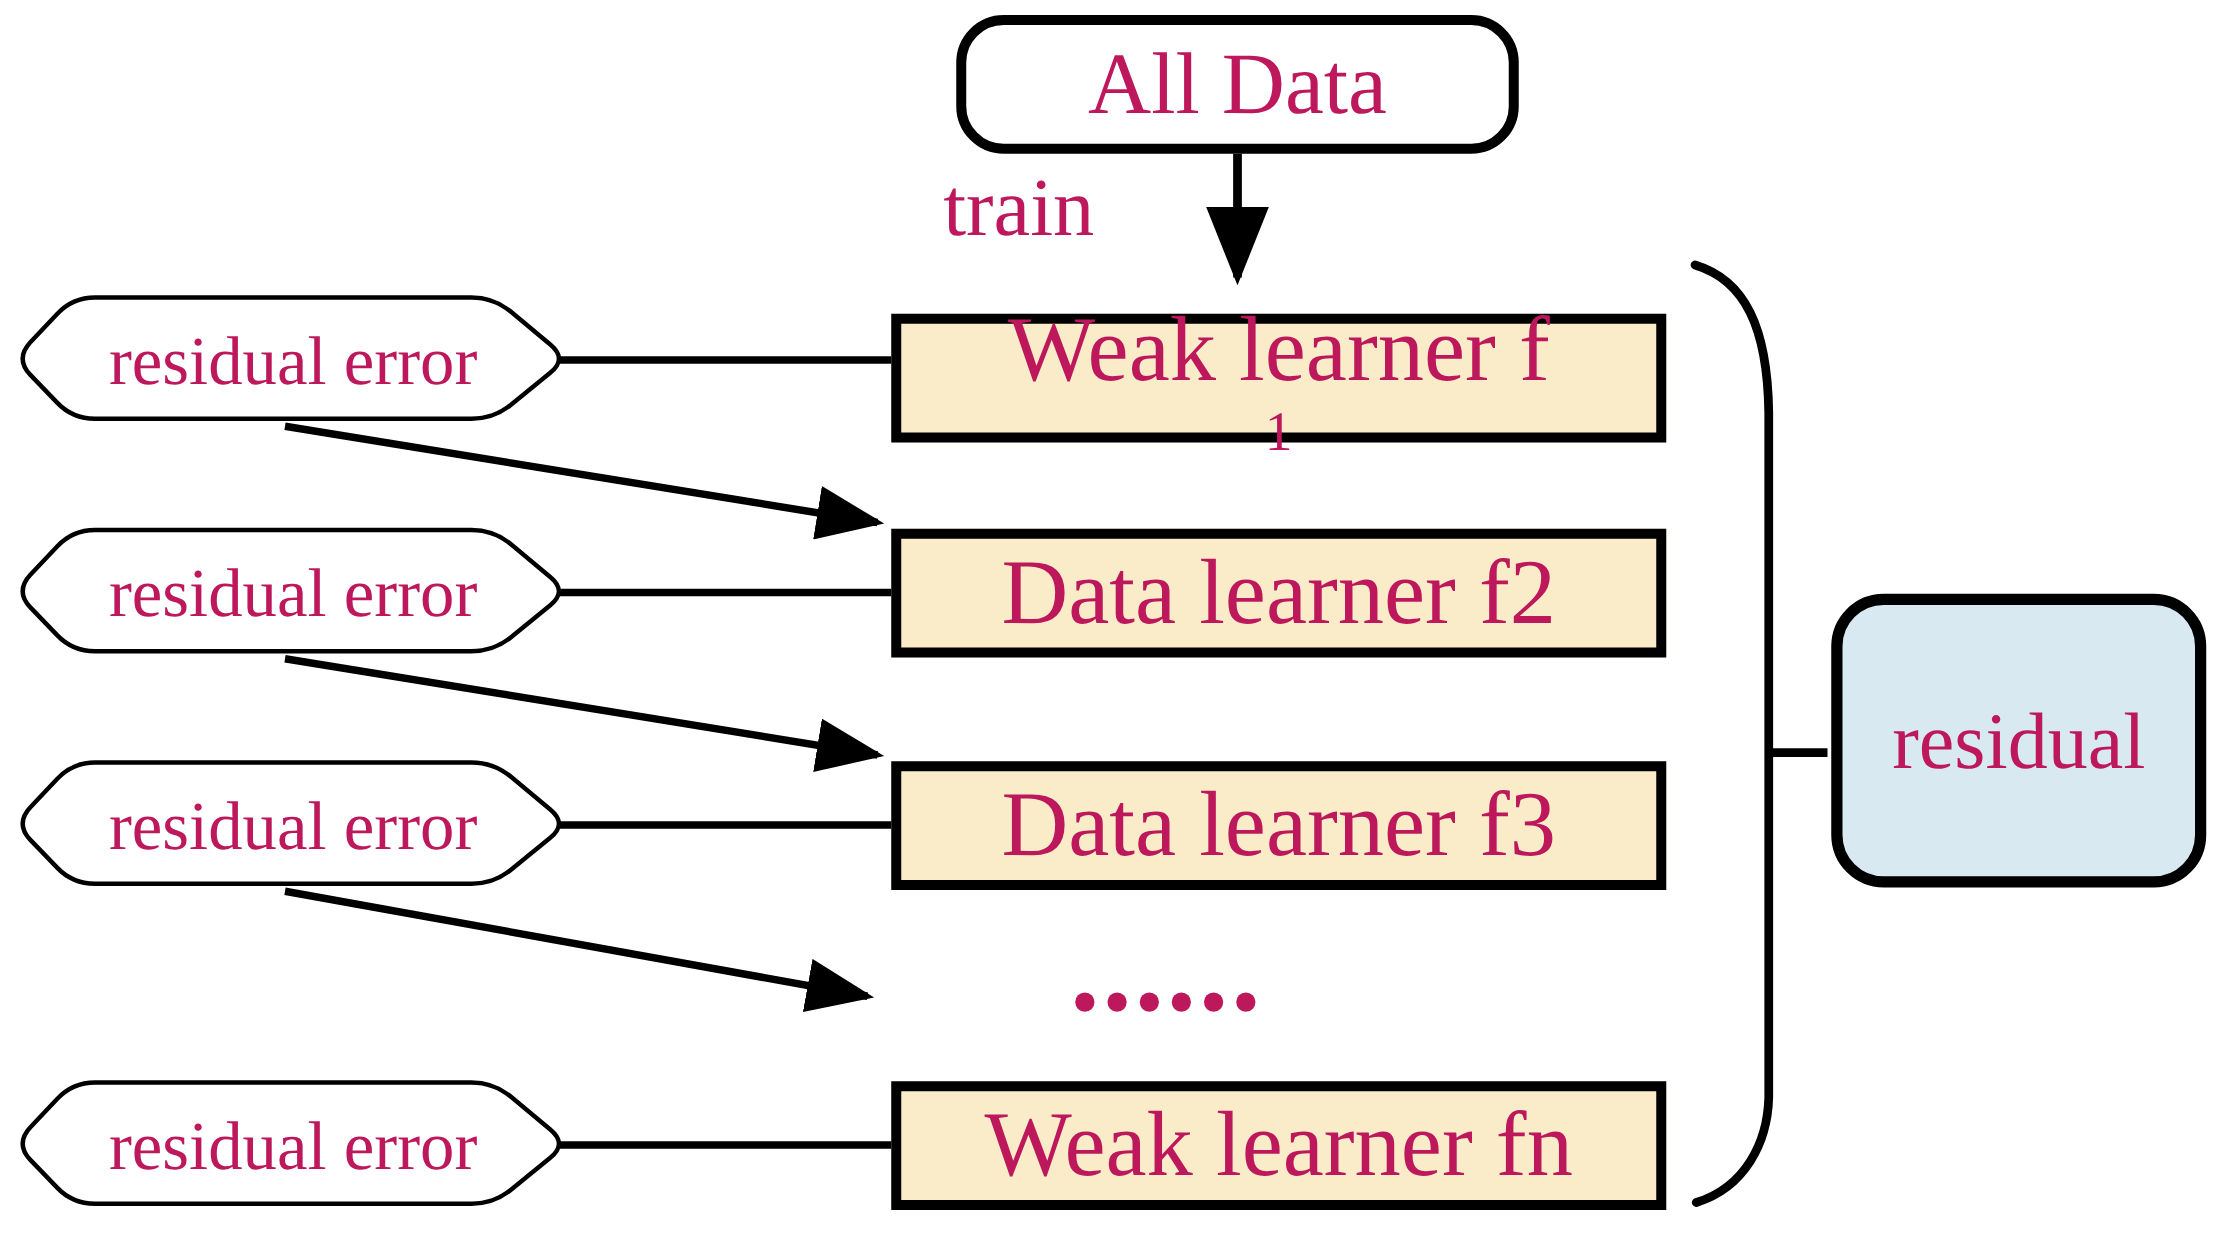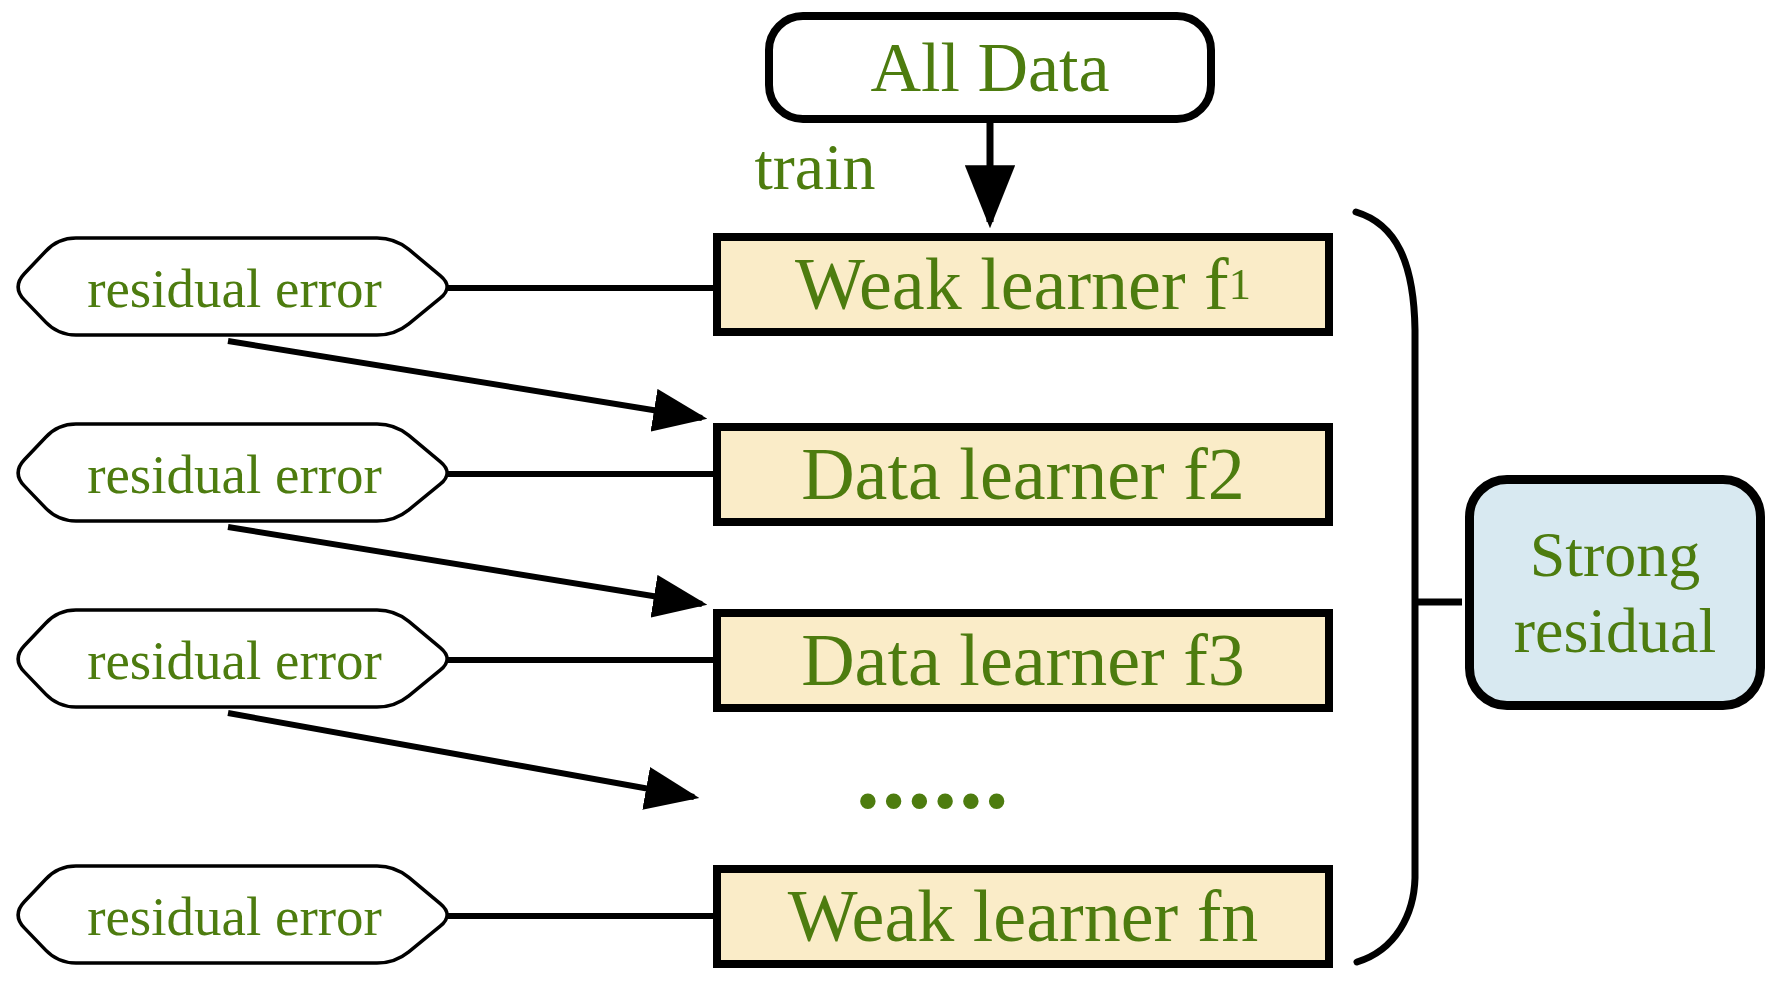--- a/index.html
+++ b/index.html
@@ -2,21 +2,21 @@
 <html><head>
 <meta charset="utf-8">
 <style>
   html, body { margin: 0; padding: 0; background: #ffffff; }
   #canvas {
     position: relative;
     width: 1781px;
     height: 988px;
     background: #ffffff;
     font-family: "Liberation Serif", "DejaVu Serif", serif;
-    color: #4d7c0f;
+    color: #be185d;
     overflow: hidden;
   }
   .abs { position: absolute; }
   #overlay { position: absolute; left: 0; top: 0; z-index: 1; }
 
   .node-text { display: flex; align-items: center; justify-content: center; }
 
   .all-data {
     left: 765px; top: 12px; width: 450px; height: 111px;
     background: #ffffff; border: 8px solid #000;
@@ -26,21 +26,21 @@
   .train-label {
     left: 730px; top: 128px; width: 170px; height: 78px;
     font-size: 66px; z-index: 2; text-align: left;
     display: flex; align-items: center; justify-content: center;
   }
   .weak-box {
     left: 713px; width: 620px; height: 103px;
     background: #FAECC8; border: 8px solid #000;
     box-sizing: border-box; font-size: 74px; z-index: 2;
   }
-  .weak-1 { top: 233px; }
+  .weak-1 { top: 251px; flex-direction: column; }
   .weak-2 { top: 423px; }
   .weak-3 { top: 609px; }
   .weak-n { top: 865px; align-items: center; }
   .sub-num { font-size: 0.6em; line-height: 1; }
 
   .re-wrap { left: 10px; width: 449px; height: 107px; z-index: 2; }
   .re-1 { top: 235px; }
   .re-2 { top: 421px; }
   .re-3 { top: 607px; }
   .re-4 { top: 863px; }
@@ -134,17 +134,16 @@
   <div class="abs re-wrap re-4">
     <svg width="449" height="107" viewBox="0 0 449 107">
       <path d="M14.3 64.9 Q2 52 14.3 38.8 L35.7 16.2 Q48 3 66 3 L367 3 Q385 3 398.8 14.4 L430.2 40.6 Q444 52 430.2 63.2 L398.8 88.8 Q385 100 367 100 L66 100 Q48 100 35.7 87.1 Z" fill="#ffffff" stroke="#000" stroke-width="3.5"></path>
     </svg>
     <span class="re-label">residual error</span>
   </div>
 
   <div class="abs dots-row">......</div>
 
   <div class="abs strong-box">
-    <span>Strong</span>
     <span>residual</span>
   </div>
 
 </div>
 
 </body></html>

